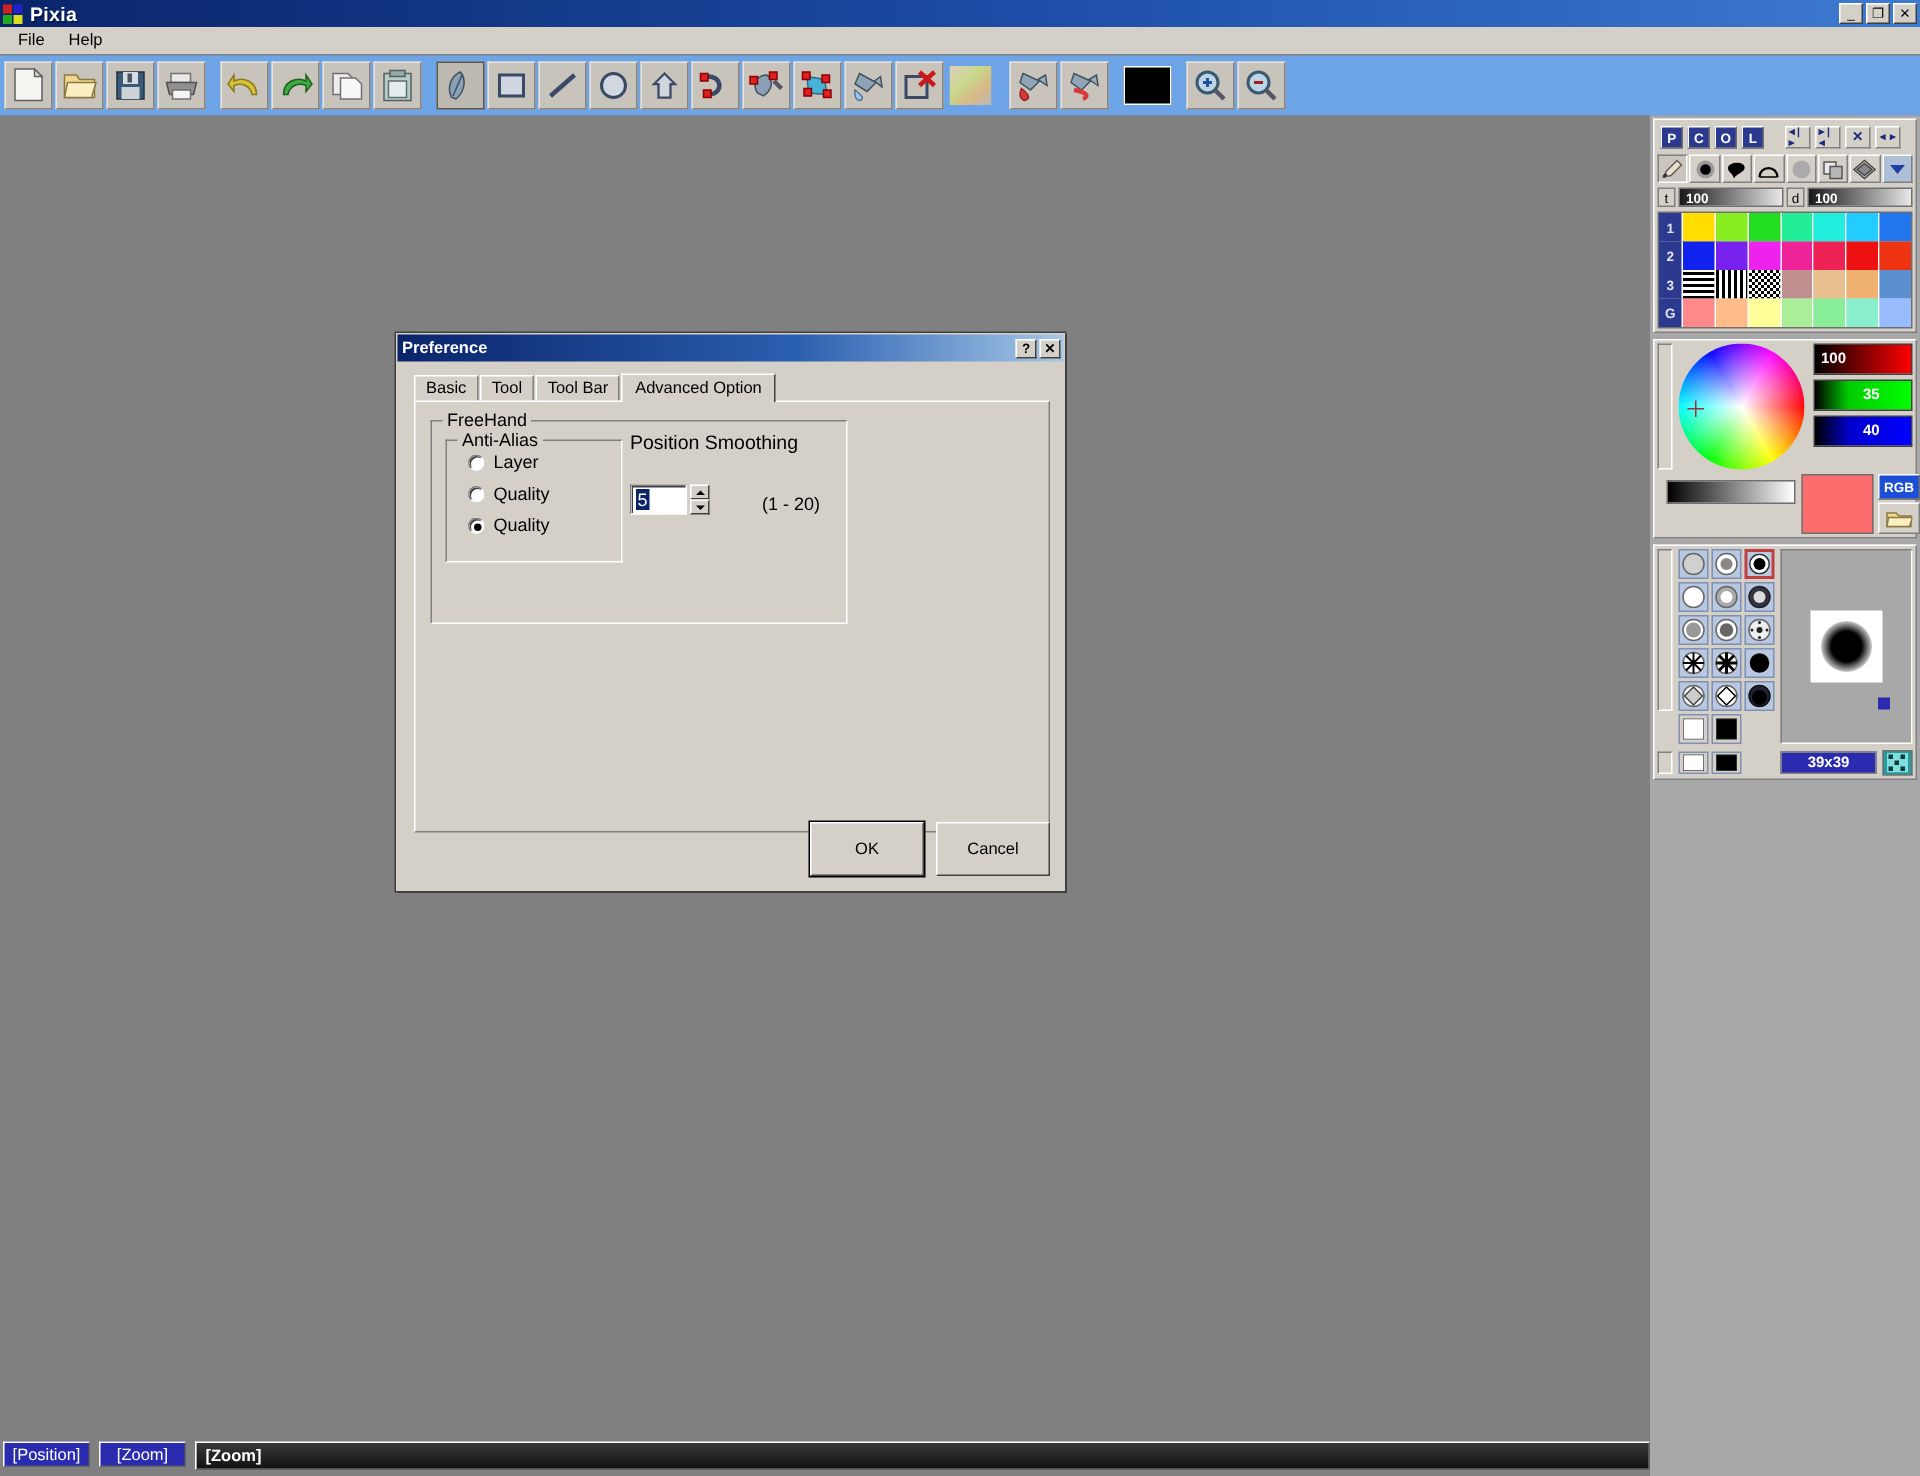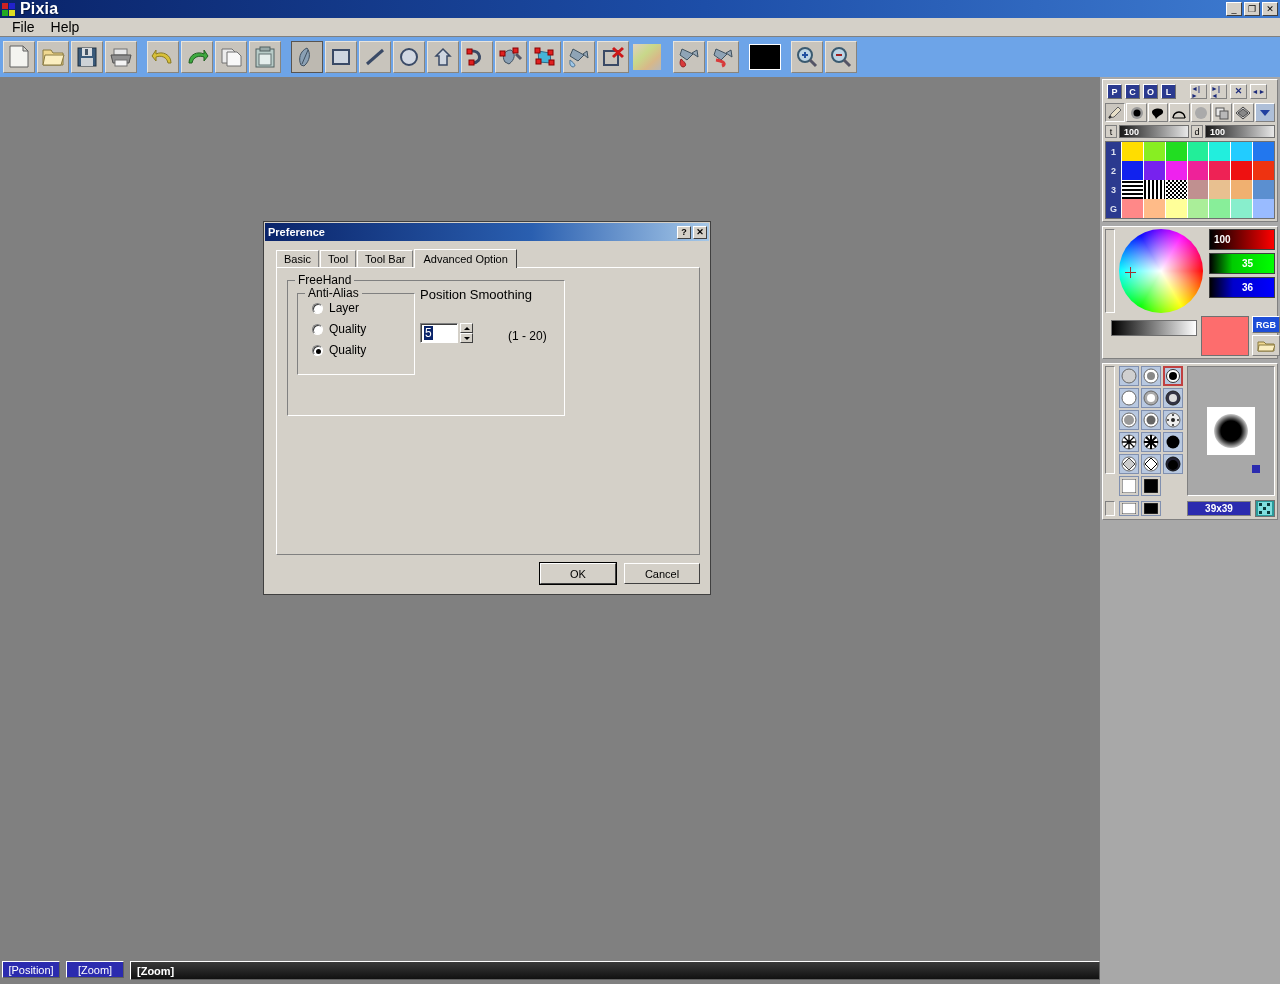--- a/index.html
+++ b/index.html
@@ -18,37 +18,37 @@
     position: absolute; left: 0; top: 0; width: 1280px; height: 18px;
     background: linear-gradient(to right, #0a246a 0%, #1d4ea8 55%, #3e7bd0 100%);
     display: flex; align-items: center;
   }
   .tb-logo {
     width: 14px; height: 14px; margin-left: 2px; margin-right: 4px;
     position: relative; flex: none;
   }
   .tb-logo i { position: absolute; display: block; }
   .tb-title {
-    color: #fff; font-weight: bold; font-size: 16px; letter-spacing: .2px;
+    color: #fff; font-weight: bold; font-size: 13px; letter-spacing: .2px;
     text-shadow: 1px 1px 0 rgba(0,0,0,.4);
   }
   .tb-btns { position: absolute; right: 2px; top: 2px; display: flex; gap: 2px; }
   .tb-btn {
     width: 16px; height: 14px; background: #d4d0c8;
     border: 1px solid #fff; border-right-color: #404040; border-bottom-color: #404040;
     display: flex; align-items: center; justify-content: center;
     font-size: 9px; color: #000; line-height: 1; font-family: "Liberation Sans", sans-serif;
   }
 
   
   .menubar {
     position: absolute; left: 0; top: 18px; width: 1280px; height: 18px;
     background: #d4d0c8; display: flex; align-items: center; padding-left: 4px;
   }
-  .menu-item { padding: 13px 8px; font-size: 14px; color: #000; }
+  .menu-item { padding: 13px 8px; font-size: 11px; color: #000; }
 
   
   .toolbar {
     position: absolute; left: 0; top: 37px; width: 1280px; height: 40px;
     background: #6da4e8; display: flex; align-items: center; padding-left: 3px;
   }
   .tbtn {
     width: 32px; height: 32px; margin-right: 2px;
     background: #c8c4bc;
     border: 1px solid #e8e4dc; border-right-color: #88847c; border-bottom-color: #88847c;
@@ -267,21 +267,21 @@
     width: 13px; height: 10px; background: #d4d0c8;
     border: 1px solid #fff; border-right-color: #404040; border-bottom-color: #404040;
     display: flex; align-items: center; justify-content: center;
   }
   .arrow-up { width:0;height:0;border-left:3px solid transparent;border-right:3px solid transparent;border-bottom:3px solid #000; }
   .arrow-dn { width:0;height:0;border-left:3px solid transparent;border-right:3px solid transparent;border-top:3px solid #000; }
   .range-txt { position: absolute; left: 220px; top: 48px; font-size: 12px; color: #000; }
   .ps-label { position: absolute; left: 132px; top: 6px; font-size: 13px; color: #000; }
   .dlg-buttons { position: absolute; right: 8px; bottom: 8px; display: flex; gap: 8px; }
   .dbtn {
-    width: 76px; height: 21px; background: #d4d0c8; font-size: 11px;
+    width: 76px; height: 36px; background: #d4d0c8; font-size: 11px;
     border: 1px solid #fff; border-right-color: #404040; border-bottom-color: #404040;
     display: flex; align-items: center; justify-content: center; color: #000;
   }
   .dbtn.default { outline: 1px solid #000; outline-offset: 0px; }
 </style>
 </head>
 <body>
 
 <div id="app">
 
@@ -597,21 +597,21 @@
           </div>
         </div>
         <div style="flex:1;display:flex;flex-direction:column;">
           <div class="chan r">
               <span>100</span>
             </div>
           <div class="chan g">
               <span>35</span>
             </div>
           <div class="chan b">
-              <span>36</span>
+              <span>40</span>
             </div>
         </div>
       </div>
       <div style="display:flex;gap:4px;align-items:flex-start;margin-top:3px;">
         <div class="vbar" style="visibility:hidden;height:1px;"></div>
         <div style="flex:none;width:86px;">
           <div class="graybar"></div>
         </div>
         <div style="flex:1;display:flex;gap:3px;">
           <div class="swatch"></div>

